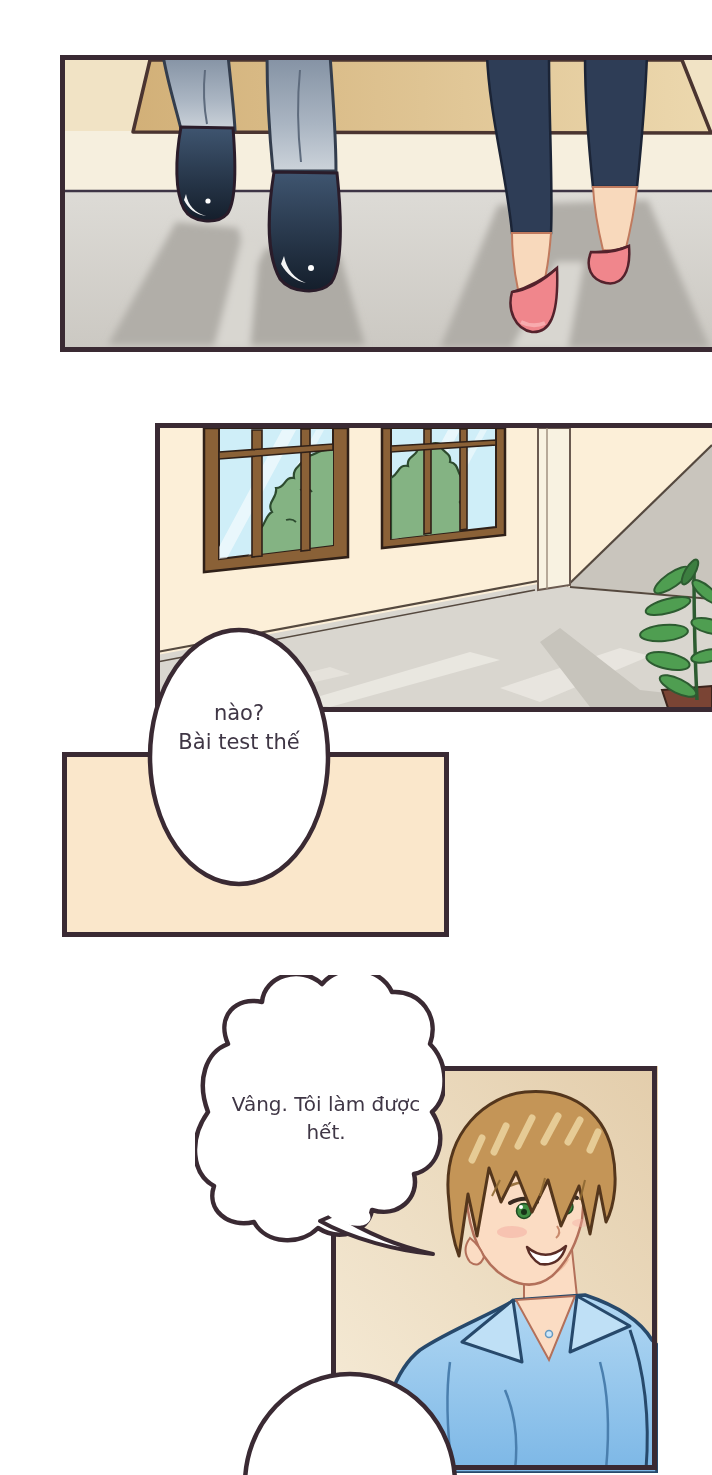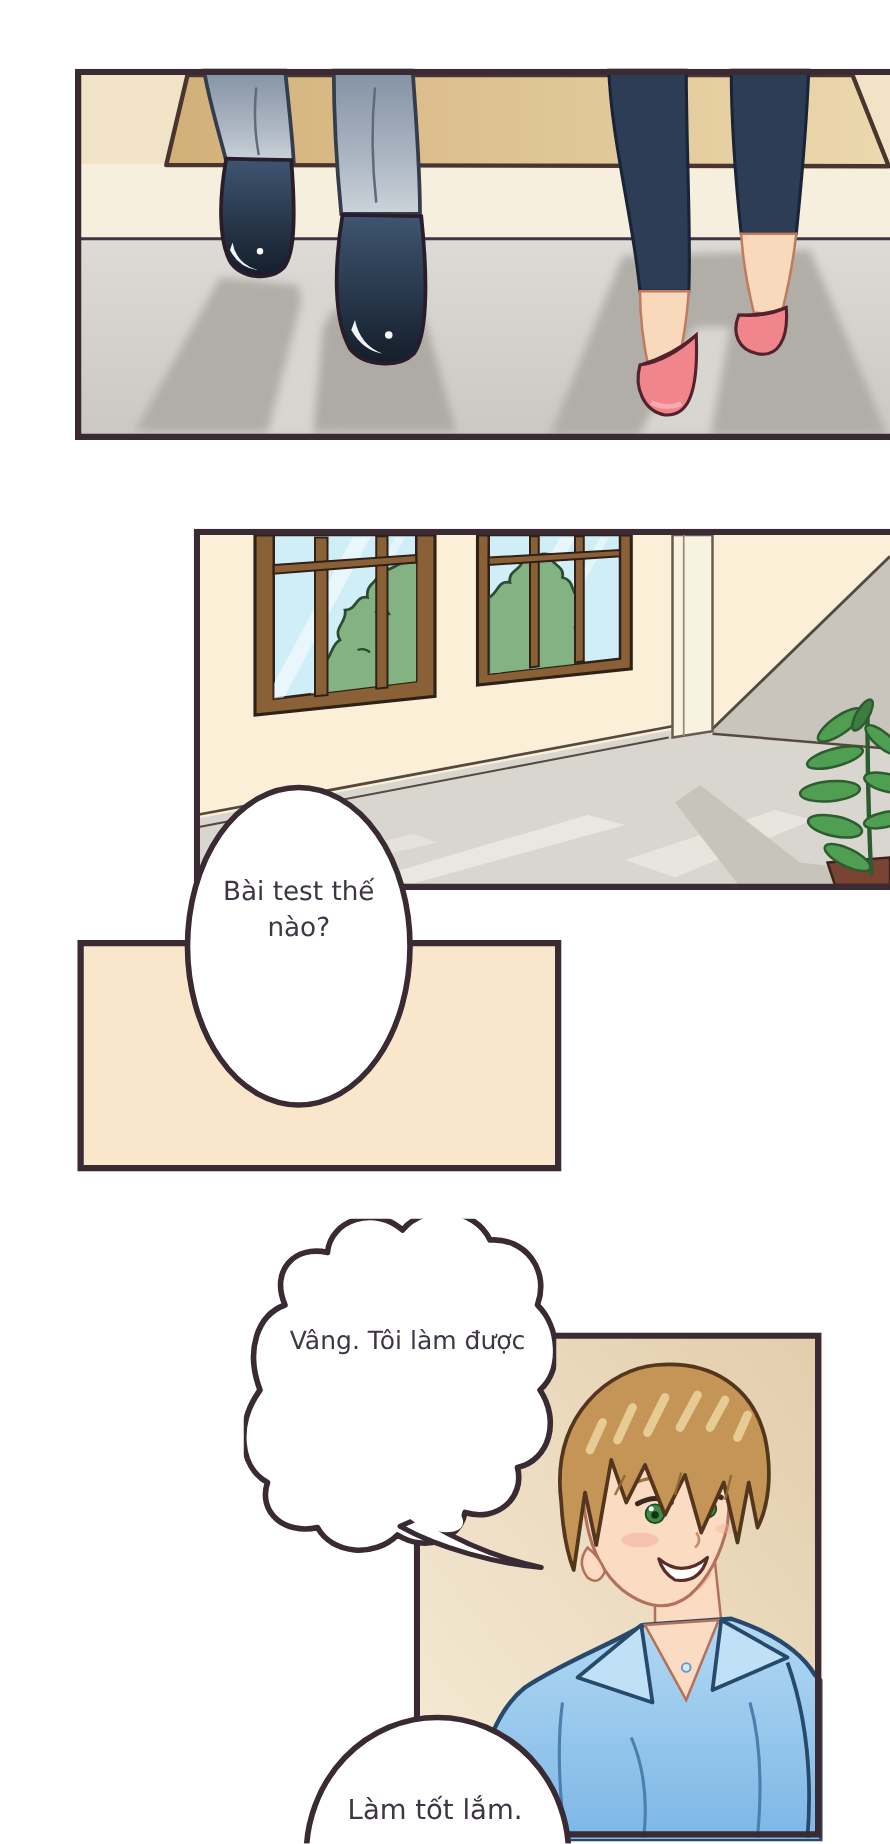--- a/index.html
+++ b/index.html
@@ -5,21 +5,21 @@
   html,body{margin:0;padding:0;background:#ffffff;}
   #page{position:relative;width:712px;height:1475px;background:#ffffff;overflow:hidden;
         font-family:"DejaVu Sans",sans-serif;}
   .panel-svg{position:absolute;z-index:1;}
   .bubble-svg{position:absolute;z-index:5;}
   #panel3{position:absolute;left:62px;top:752px;width:377px;height:175px;
           background:#fae7cb;border:5px solid #3a2a33;z-index:1;}
   .txt{position:absolute;z-index:6;color:#3f3645;text-align:center;line-height:1.4;}
   .txt span{display:block;}
   #bubble1-text{left:148px;top:699px;width:182px;font-size:21px;}
-  #bubble2-text{left:206px;top:1058px;width:240px;font-size:20px;}
+  #bubble2-text{left:206px;top:1090px;width:240px;font-size:20px;}
   #bubble3-text{left:243px;top:1434px;width:210px;font-size:22px;}
 </style>
 </head>
 <body>
 
 <div id="page">
 
   <svg class="panel-svg" style="left:60px;top:55px;" width="652" height="297" viewBox="60 55 652 297">
     <defs>
       <linearGradient id="benchGrad" x1="0" y1="0" x2="1" y2="0">
@@ -236,23 +236,21 @@
     <path d="M208,1112 C196,1080 206,1052 228,1044 C216,1016 236,996 262,1002 C264,976 300,964 322,984 C340,962 380,966 392,992 C420,990 440,1016 430,1044 C448,1062 450,1096 432,1112 C448,1136 440,1168 414,1174 C420,1198 398,1218 372,1210 C368,1232 340,1242 318,1228 C300,1246 266,1244 254,1222 C228,1228 206,1210 214,1186 C192,1174 188,1140 208,1112 Z" fill="#ffffff" stroke="#3a2a33" stroke-width="4.5" stroke-linejoin="round"></path>
     <path d="M336,1214 C366,1233 400,1247 433,1254 C398,1251 352,1239 320,1221 Z" fill="#ffffff" stroke="#3a2a33" stroke-width="4" stroke-linejoin="round"></path>
     <ellipse cx="345" cy="1210" rx="27" ry="13" fill="#ffffff" transform="rotate(22 345 1210)"></ellipse>
   </svg>
 
   <svg class="bubble-svg" style="left:240px;top:1370px;" width="222" height="105" viewBox="240 1370 222 105">
     <ellipse cx="350" cy="1484" rx="105" ry="110" fill="#ffffff" stroke="#3a2a33" stroke-width="4.5"></ellipse>
   </svg>
 
   <div class="txt" id="bubble1-text">
+    <span>nào?</span>
     <span>Bài test thế</span>
-    <span>nào?</span>
   </div>
   <div class="txt" id="bubble2-text">
     <span>Vâng. Tôi làm được</span>
+    <span>hết.</span>
   </div>
-  <div class="txt" id="bubble3-text">
-    <span>Làm tốt lắm.</span>
-  </div>
 
 </div>
 
 </body></html>

